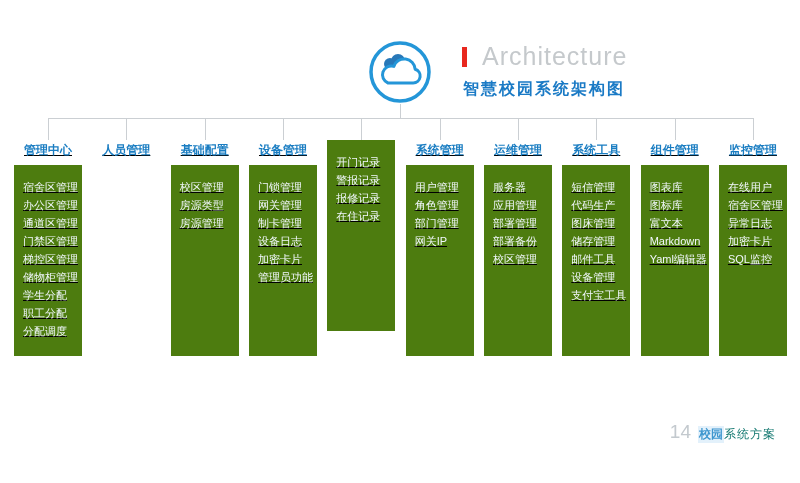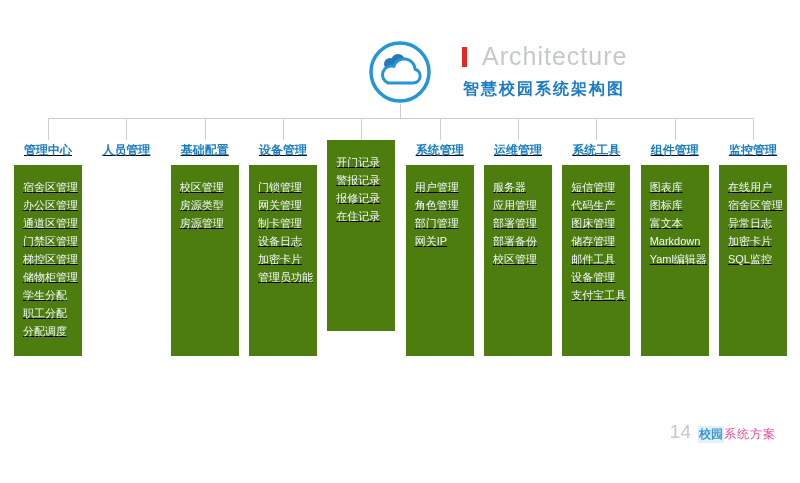--- a/index.html
+++ b/index.html
@@ -29,21 +29,21 @@
   .col::before { content:""; position:absolute; top:-22px; left:50%; width:1px; height:22px; background:#cbcfd3; }
   .col-title { height:25px; line-height:20px; text-align:center; font-size:12px;
     font-weight:bold; color:#1a7dc2; white-space:nowrap; }
   .col-box { background:#4d7c0f; height:191px; padding:13px 0 0 9px; }
   .col-item { color:#f2f8fd; font-size:11px; line-height:18px; white-space:nowrap; }
 
   
   .footer { position:absolute; right:24px; top:421px; display:flex; align-items:baseline; }
   .page-num { font-size:19px; color:#c3c9ce; margin-right:7px; font-weight:400; }
   .footer-hl { font-size:12px; color:#3f97cf; background:#e3f1fb; padding:0 1px; font-weight:bold; }
-  .footer-rest { font-size:12px; color:#ec4899; letter-spacing:1px; }
+  .footer-rest { font-size:12px; color:#0f766e; letter-spacing:1px; }
 </style>
 </head>
 <body>
 
 <div class="stage">
 
   <div class="cloud-wrap">
     <svg width="66" height="66" viewBox="0 0 66 66">
       <circle cx="33" cy="33" r="29" fill="#ffffff" stroke="#2496d8" stroke-width="3.5"></circle>
       <g fill="#2878b8">

